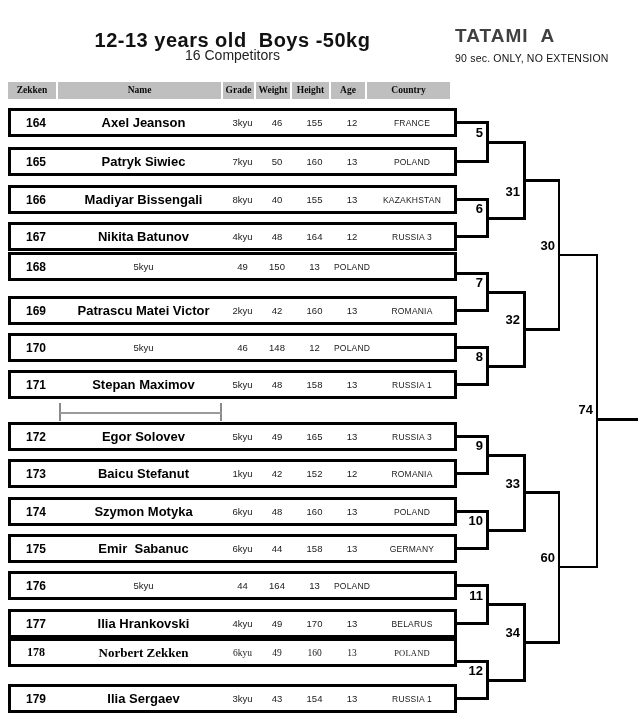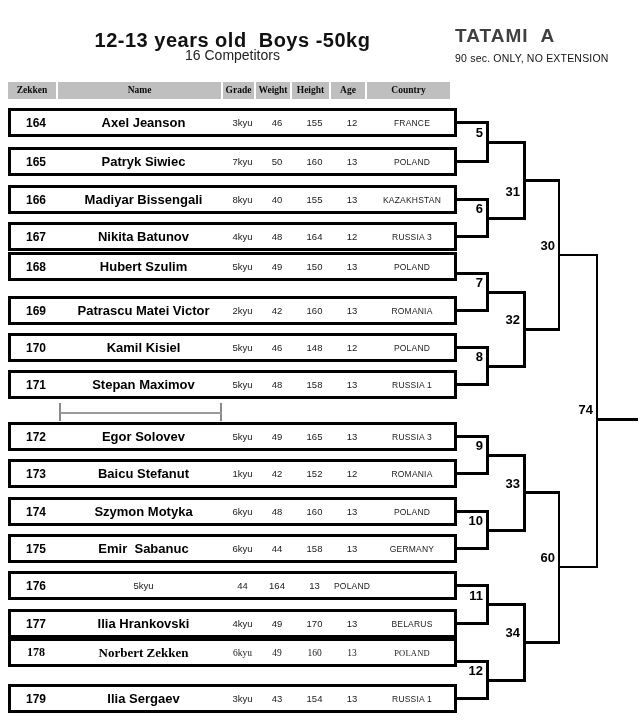--- a/index.html
+++ b/index.html
@@ -107,39 +107,37 @@
       <div class="cell zekken">167</div>
       <div class="cell name">Nikita Batunov</div>
       <div class="cell small">4kyu</div>
       <div class="cell small">48</div>
       <div class="cell small">164</div>
       <div class="cell small">12</div>
       <div class="cell country">RUSSIA 3</div>
     </div>
     <div class="row-box" style="top: 252px;">
       <div class="cell zekken">168</div>
-      <div class="cell name">Hubert Szulim</div>
       <div class="cell small">5kyu</div>
       <div class="cell small">49</div>
       <div class="cell small">150</div>
       <div class="cell small">13</div>
       <div class="cell country">POLAND</div>
     </div>
     <div class="row-box" style="top: 296px;">
       <div class="cell zekken">169</div>
       <div class="cell name">Patrascu Matei Victor</div>
       <div class="cell small">2kyu</div>
       <div class="cell small">42</div>
       <div class="cell small">160</div>
       <div class="cell small">13</div>
       <div class="cell country">ROMANIA</div>
     </div>
     <div class="row-box" style="top: 333px;">
       <div class="cell zekken">170</div>
-      <div class="cell name">Kamil Kisiel</div>
       <div class="cell small">5kyu</div>
       <div class="cell small">46</div>
       <div class="cell small">148</div>
       <div class="cell small">12</div>
       <div class="cell country">POLAND</div>
     </div>
     <div class="row-box" style="top: 370px;">
       <div class="cell zekken">171</div>
       <div class="cell name">Stepan Maximov</div>
       <div class="cell small">5kyu</div>

